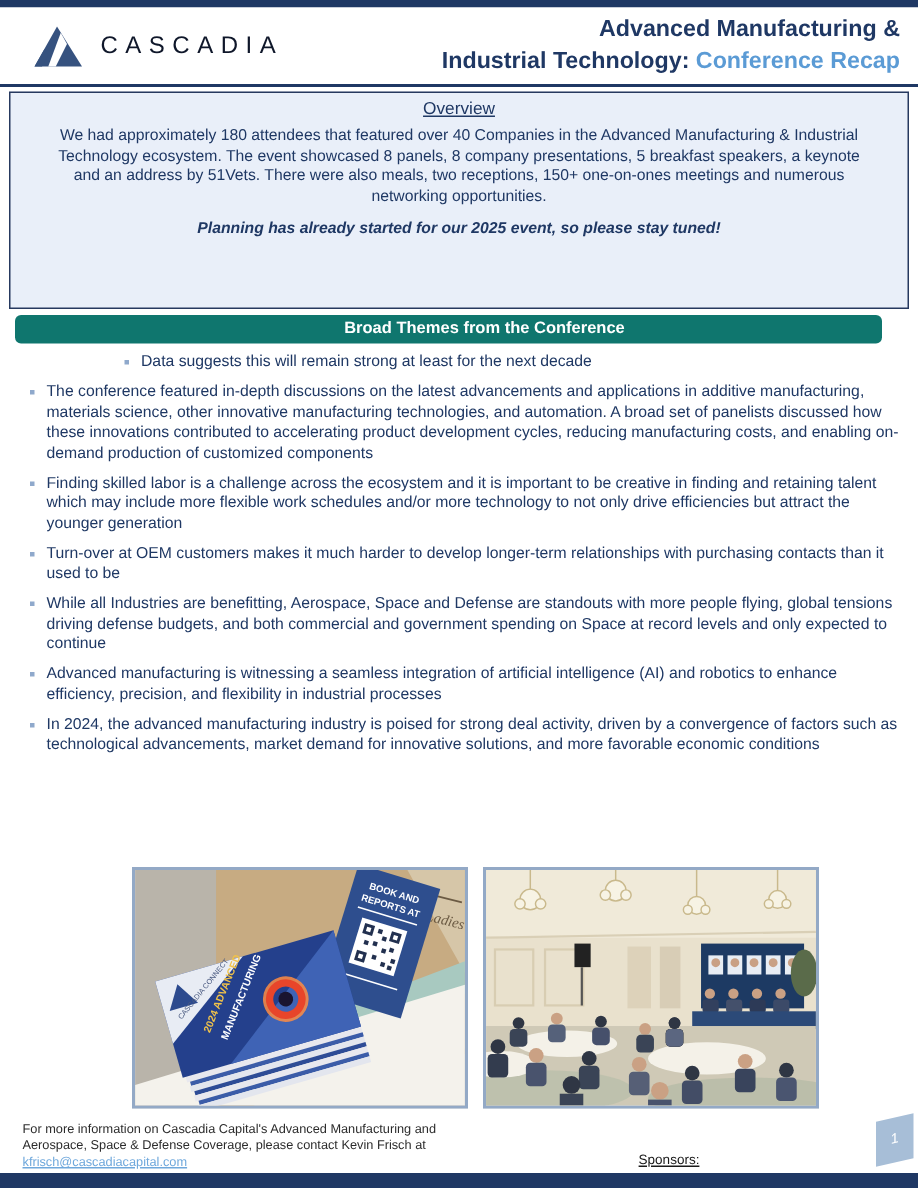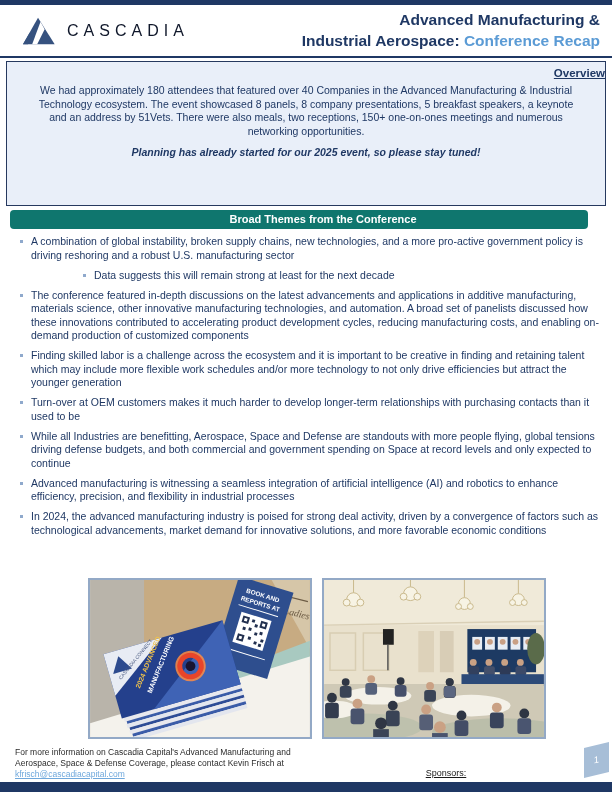--- a/index.html
+++ b/index.html
@@ -14,21 +14,21 @@
             border-bottom:2px solid #1f3864; display:flex; align-items:center;
             justify-content:space-between; padding:0 12px 0 18px; }
   .logo { display:flex; align-items:center; gap:9px; }
   .logo-word { font-size:16px; letter-spacing:5px; color:#0f172a; }
   .doc-title { text-align:right; font-weight:bold; font-size:15.5px; line-height:1.3; color:#1f3864; }
   .doc-title .accent { color:#5b9bd5; }
 
   .overview { position:absolute; top:61px; left:6px; width:600px; height:145px;
               background:#e9eff9; border:1px solid #26395f; text-align:center;
               color:#1f3864; padding-top:5px; }
-  .overview h2 { font-size:11.5px; font-weight:bold; text-decoration:underline; margin-bottom:5px;text-align:right; }
+  .overview h2 { font-size:11.5px; font-weight:normal; text-decoration:underline; margin-bottom:5px; }
   .overview p { font-size:10.5px; line-height:13.5px; margin:0 28px 6px 28px; }
   .overview p.p1 { margin-left:70px; margin-right:70px; }
   .overview p.tuned { font-weight:bold; font-style:italic; margin-top:8px; }
 
   .banner { position:absolute; top:210px; left:10px; width:578px; height:19px;
             background:#0f766e; border-radius:4px; color:#fff; font-weight:bold;
             font-size:11px; text-align:center; line-height:19px;padding-left:48px; }
 
   .themes-list { position:absolute; top:235px; left:20px; width:580px; list-style:none;
                  color:#1f3864; font-size:10.5px; line-height:13.5px; }
@@ -69,34 +69,33 @@
     <div class="logo">
       <svg width="40" height="36" viewBox="0 0 48 40">
         <polygon points="24,4 44,36 6,36" fill="#36527f"></polygon>
         <polygon points="17,36 27,9 32,18 23,36" fill="#ffffff"></polygon>
         <polygon points="6,36 14,22 17,27 12,36" fill="#36527f"></polygon>
       </svg>
       <span class="logo-word">CASCADIA</span>
     </div>
     <div class="doc-title">
       <div>Advanced Manufacturing &amp;</div>
-      <div><span>Industrial Aerospace: </span><span class="accent">Conference Recap</span></div>
+      <div><span>Industrial Technology: </span><span class="accent">Conference Recap</span></div>
     </div>
   </div>
 
   <div class="overview">
     <h2>Overview</h2>
     <p>We had approximately 180 attendees that featured over 40 Companies in the Advanced Manufacturing &amp; Industrial Technology ecosystem. The event showcased 8 panels, 8 company presentations, 5 breakfast speakers, a keynote and an address by 51Vets. There were also meals, two receptions, 150+ one-on-ones meetings and numerous networking opportunities.</p>
     <p class="tuned">Planning has already started for our 2025 event, so please stay tuned!</p>
   </div>
 
   <div class="banner">Broad Themes from the Conference</div>
 
   <ul class="themes-list">
-    <li class="l1"><span class="marker"></span><span>A combination of global instability, broken supply chains, new technologies, and a more pro-active government policy is driving reshoring and a robust U.S. manufacturing sector</span></li>
     <li class="l2"><span class="marker"></span><span>Data suggests this will remain strong at least for the next decade</span></li>
     <li class="l1"><span class="marker"></span><span>The conference featured in-depth discussions on the latest advancements and applications in additive manufacturing, materials science, other innovative manufacturing technologies, and automation.  A broad set of panelists discussed how these innovations contributed to accelerating product development cycles, reducing manufacturing costs, and enabling on-demand production of customized components</span></li>
     <li class="l1"><span class="marker"></span><span>Finding skilled labor is a challenge across the ecosystem and it is important to be creative in finding and retaining talent which may include more flexible work schedules and/or more technology to not only drive efficiencies but attract the younger generation</span></li>
     <li class="l1"><span class="marker"></span><span>Turn-over at OEM customers makes it much harder to develop longer-term relationships with purchasing contacts than it used to be</span></li>
     <li class="l1"><span class="marker"></span><span>While all Industries are benefitting, Aerospace, Space and Defense are standouts with more people flying, global tensions driving defense budgets, and both commercial and government spending on Space at record levels and only expected to continue</span></li>
     <li class="l1"><span class="marker"></span><span>Advanced manufacturing is witnessing a seamless integration of artificial intelligence (AI) and robotics to enhance efficiency, precision, and flexibility in industrial processes</span></li>
     <li class="l1"><span class="marker"></span><span>In 2024, the advanced manufacturing industry is poised for strong deal activity, driven by a convergence of factors such as technological advancements, market demand for innovative solutions, and more favorable economic conditions</span></li>
   </ul>
 
   <div class="photo photo-left">

